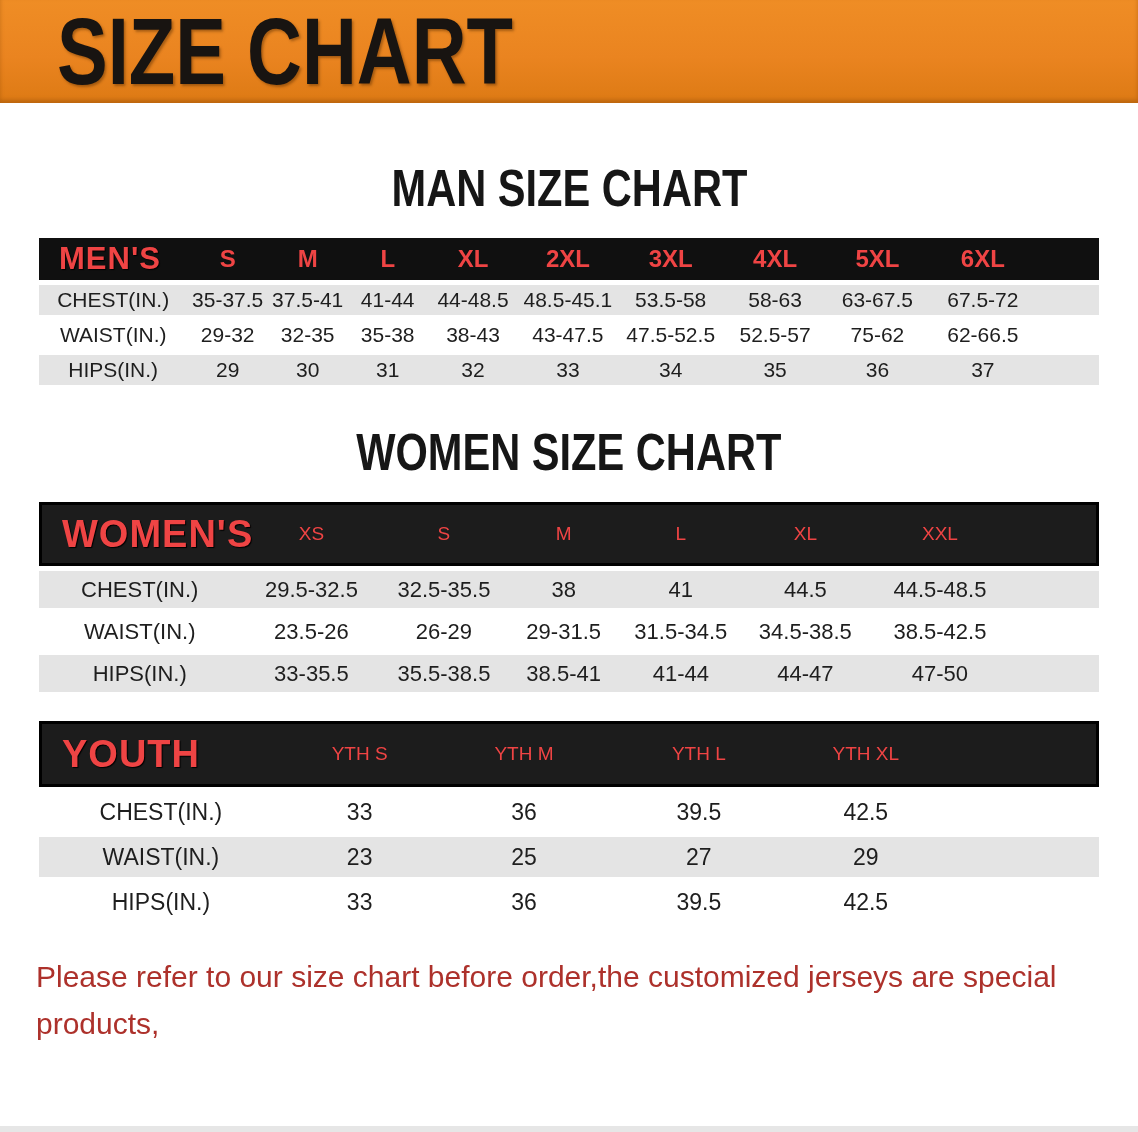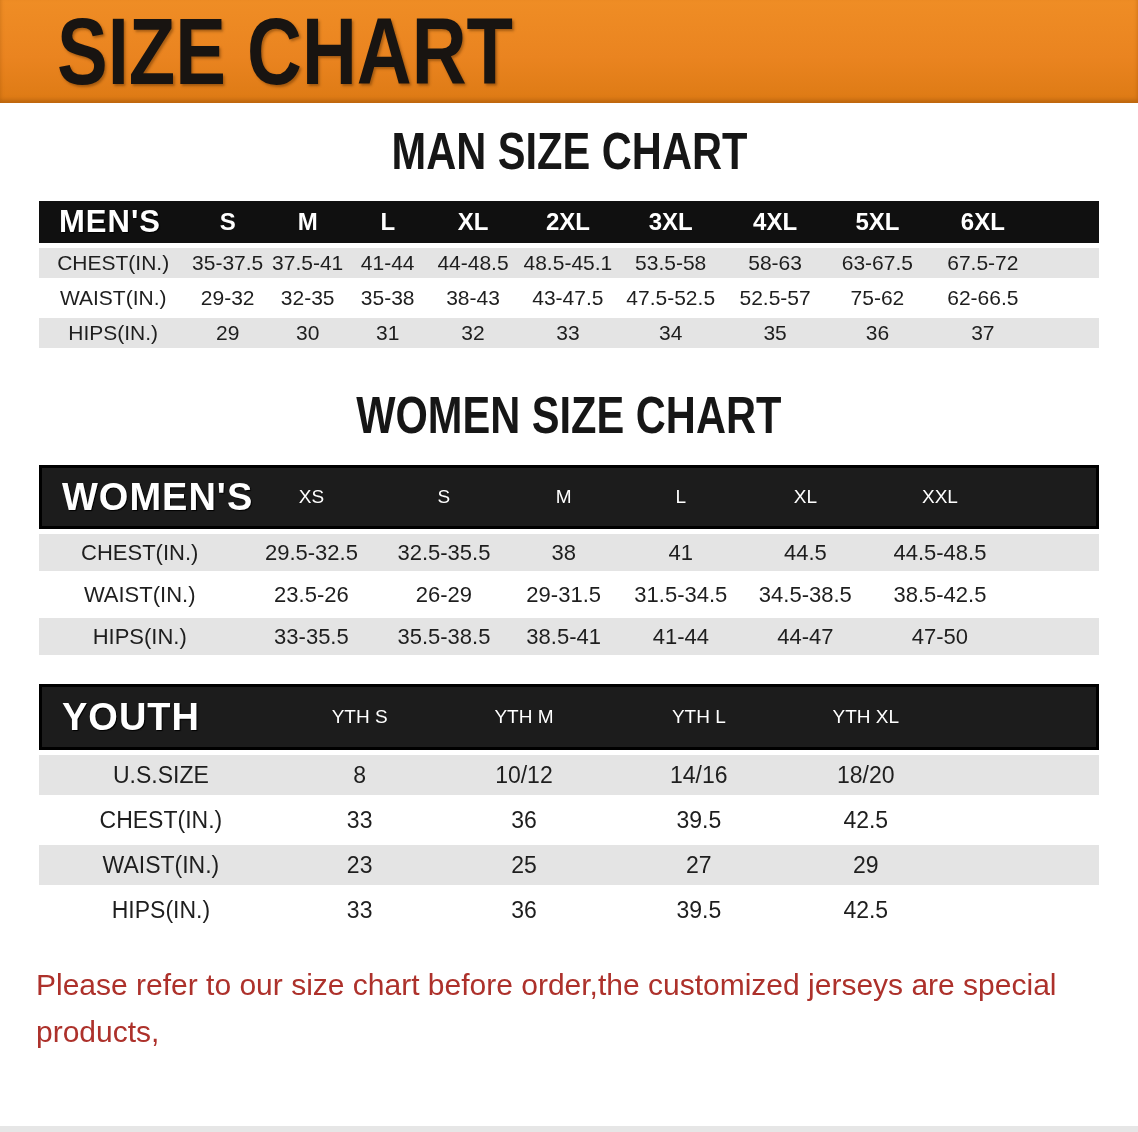--- a/index.html
+++ b/index.html
@@ -24,30 +24,30 @@
   
   .section-heading{
     margin:0;text-align:center;
   }
   .section-heading .condensed{
     display:inline-block;font-weight:700;color:#161616;
     font-size:52px;line-height:52px;white-space:nowrap;
     transform:scaleX(.80);transform-origin:center;
     letter-spacing:0px;
   }
-  .sec-men .section-heading{padding-top:22px;}
+  .sec-men .section-heading{padding-top:22px;margin-top:37px;}
   .sec-women .section-heading{padding-top:36px;}
   .sec-youth .section-heading{padding-top:54px;}
   
   .size-table{
     width:1060px;margin:19px auto 0 auto;
     border-collapse:separate;border-spacing:0 5px;table-layout:fixed;
   }
   .head-row th{
-    background:#101010;color:#ffffff;font-weight:400;
+    background:#101010;color:#ef4444;font-weight:400;
     text-align:center;padding:0;white-space:nowrap;
   }
   .head-row th.group-label{
     text-align:left;padding-left:20px;font-weight:700;letter-spacing:1px;
     text-shadow:1px 1px 1px #000;
   }
   .compact .head-row th{height:42px;font-size:24px;font-weight:700;}
   .compact .head-row th.group-label{font-size:31px;}
   .tall .head-row th{
     height:58px;font-size:19px;background:#1c1c1c;
@@ -235,28 +235,20 @@
           <tr class="head-row">
             <th class="group-label">YOUTH</th>
             <th>YTH S</th>
             <th>YTH M</th>
             <th>YTH L</th>
             <th>YTH XL</th>
             <th></th>
           </tr>
         </thead>
       <tbody>
-          <tr class="data-row odd">
-            <td class="row-label">U.S.SIZE</td>
-            <td>8</td>
-            <td>10/12</td>
-            <td>14/16</td>
-            <td>18/20</td>
-            <td></td>
-          </tr>
           <tr class="data-row even">
             <td class="row-label">CHEST(IN.)</td>
             <td>33</td>
             <td>36</td>
             <td>39.5</td>
             <td>42.5</td>
             <td></td>
           </tr>
           <tr class="data-row odd">
             <td class="row-label">WAIST(IN.)</td>

